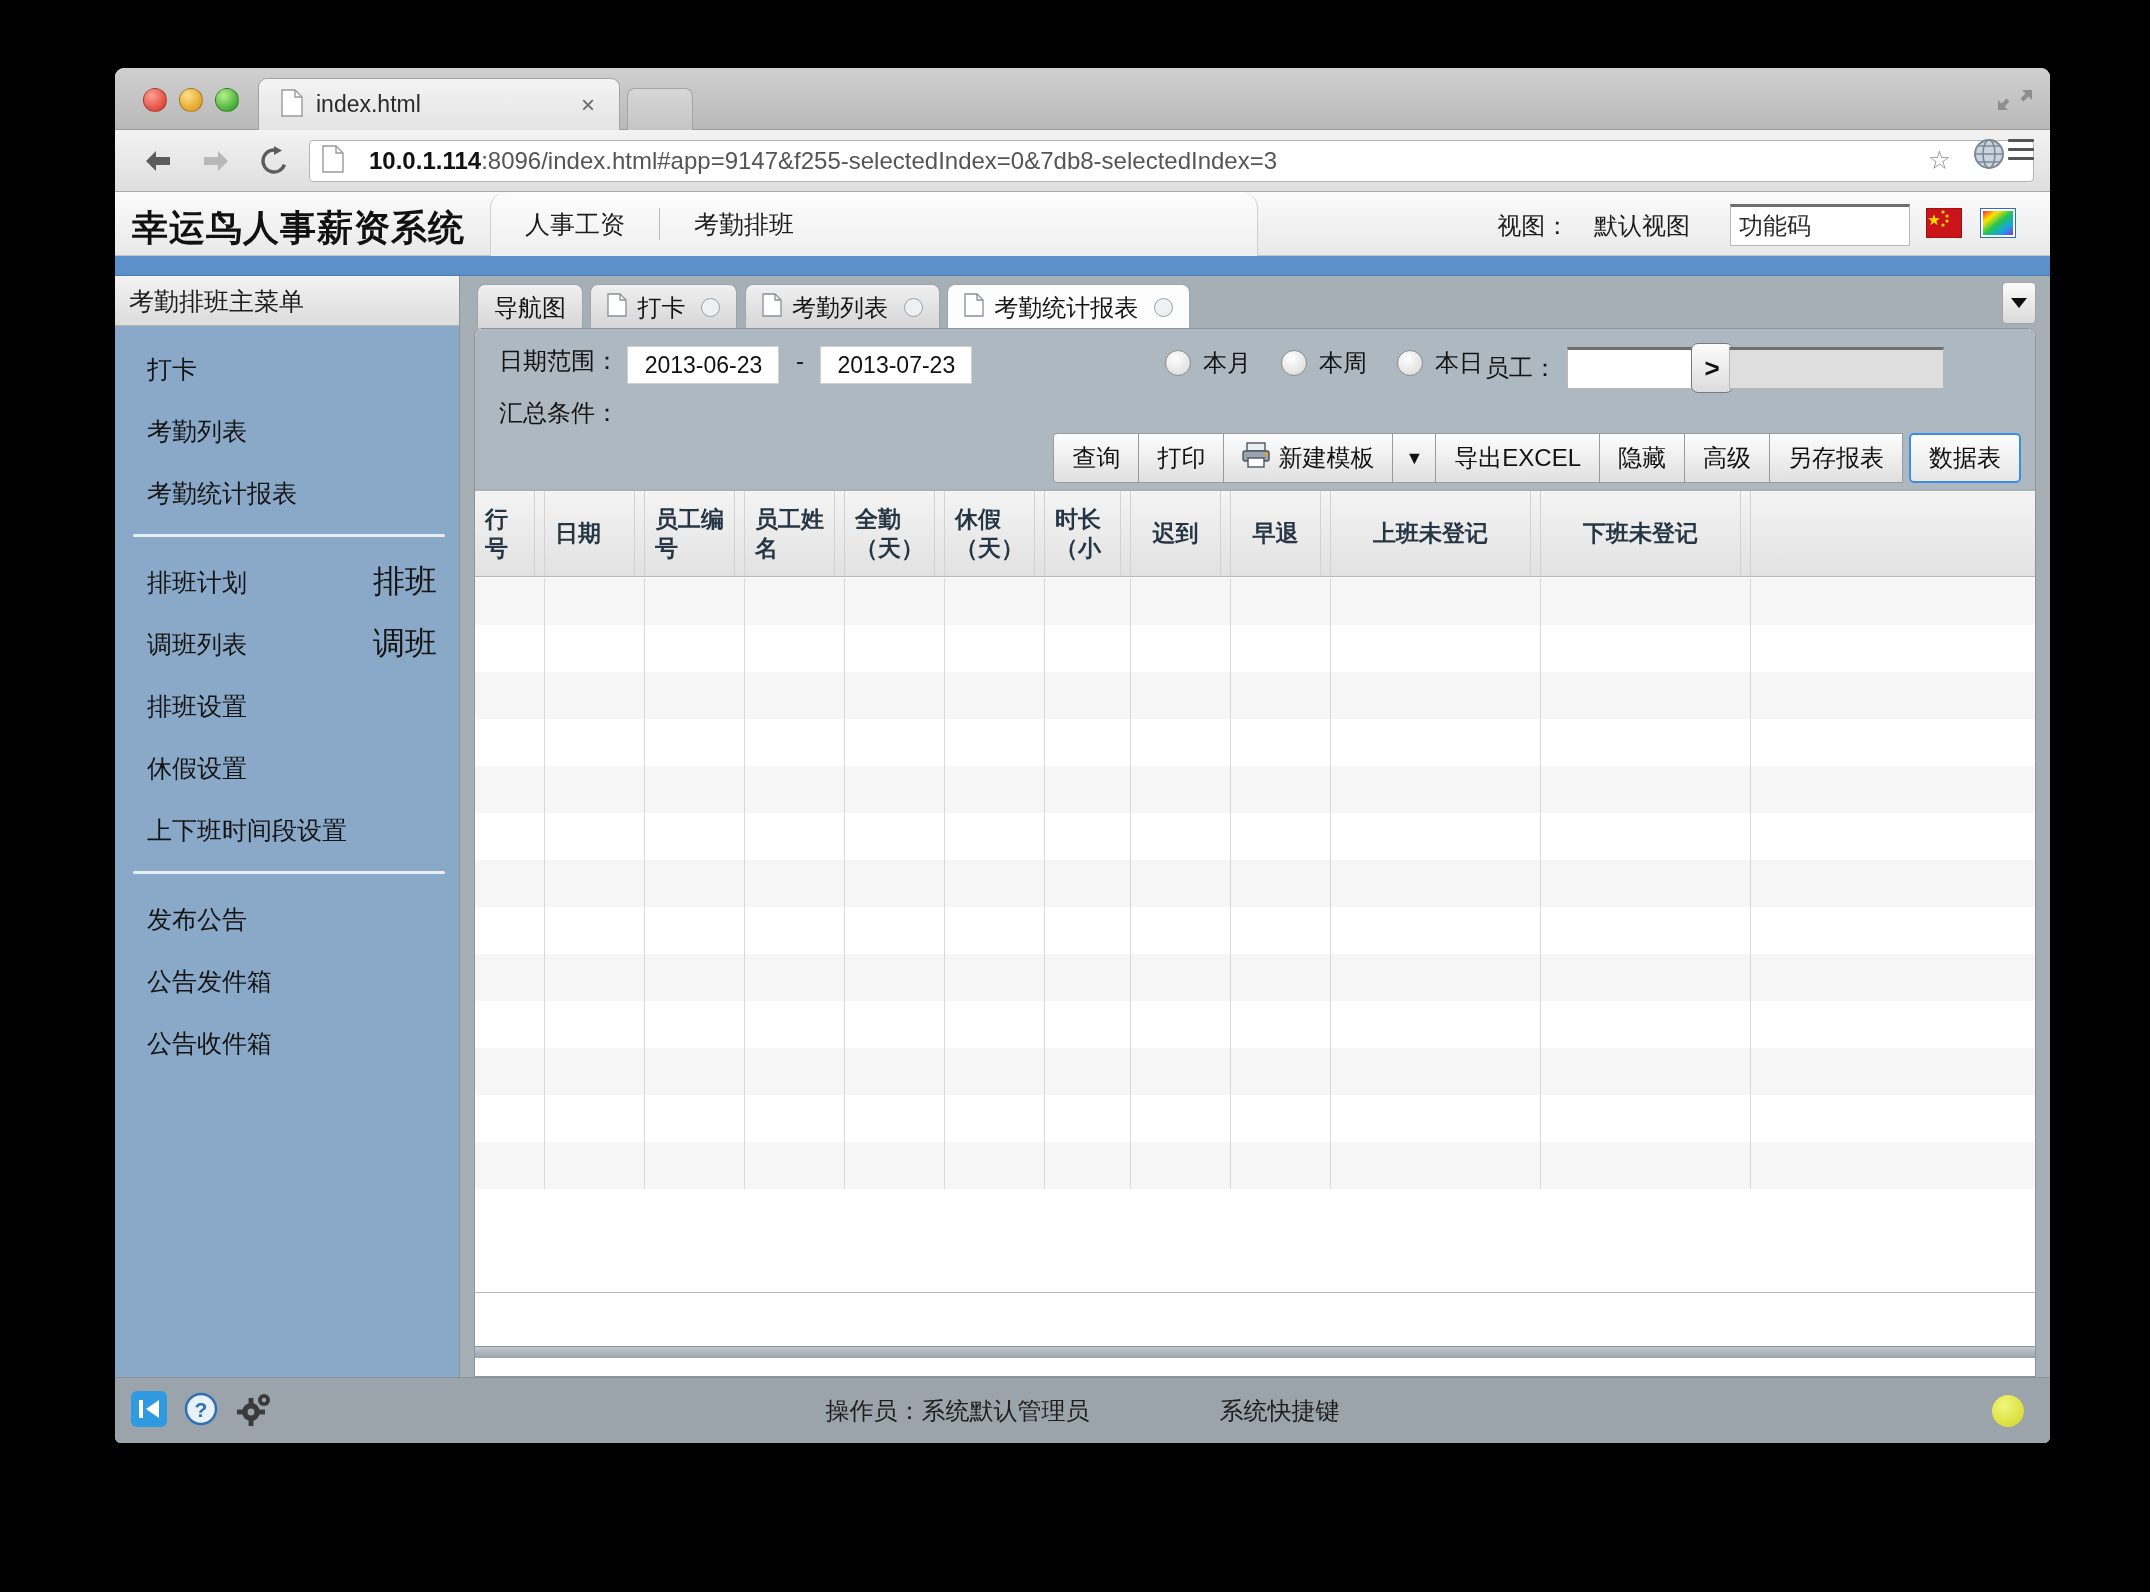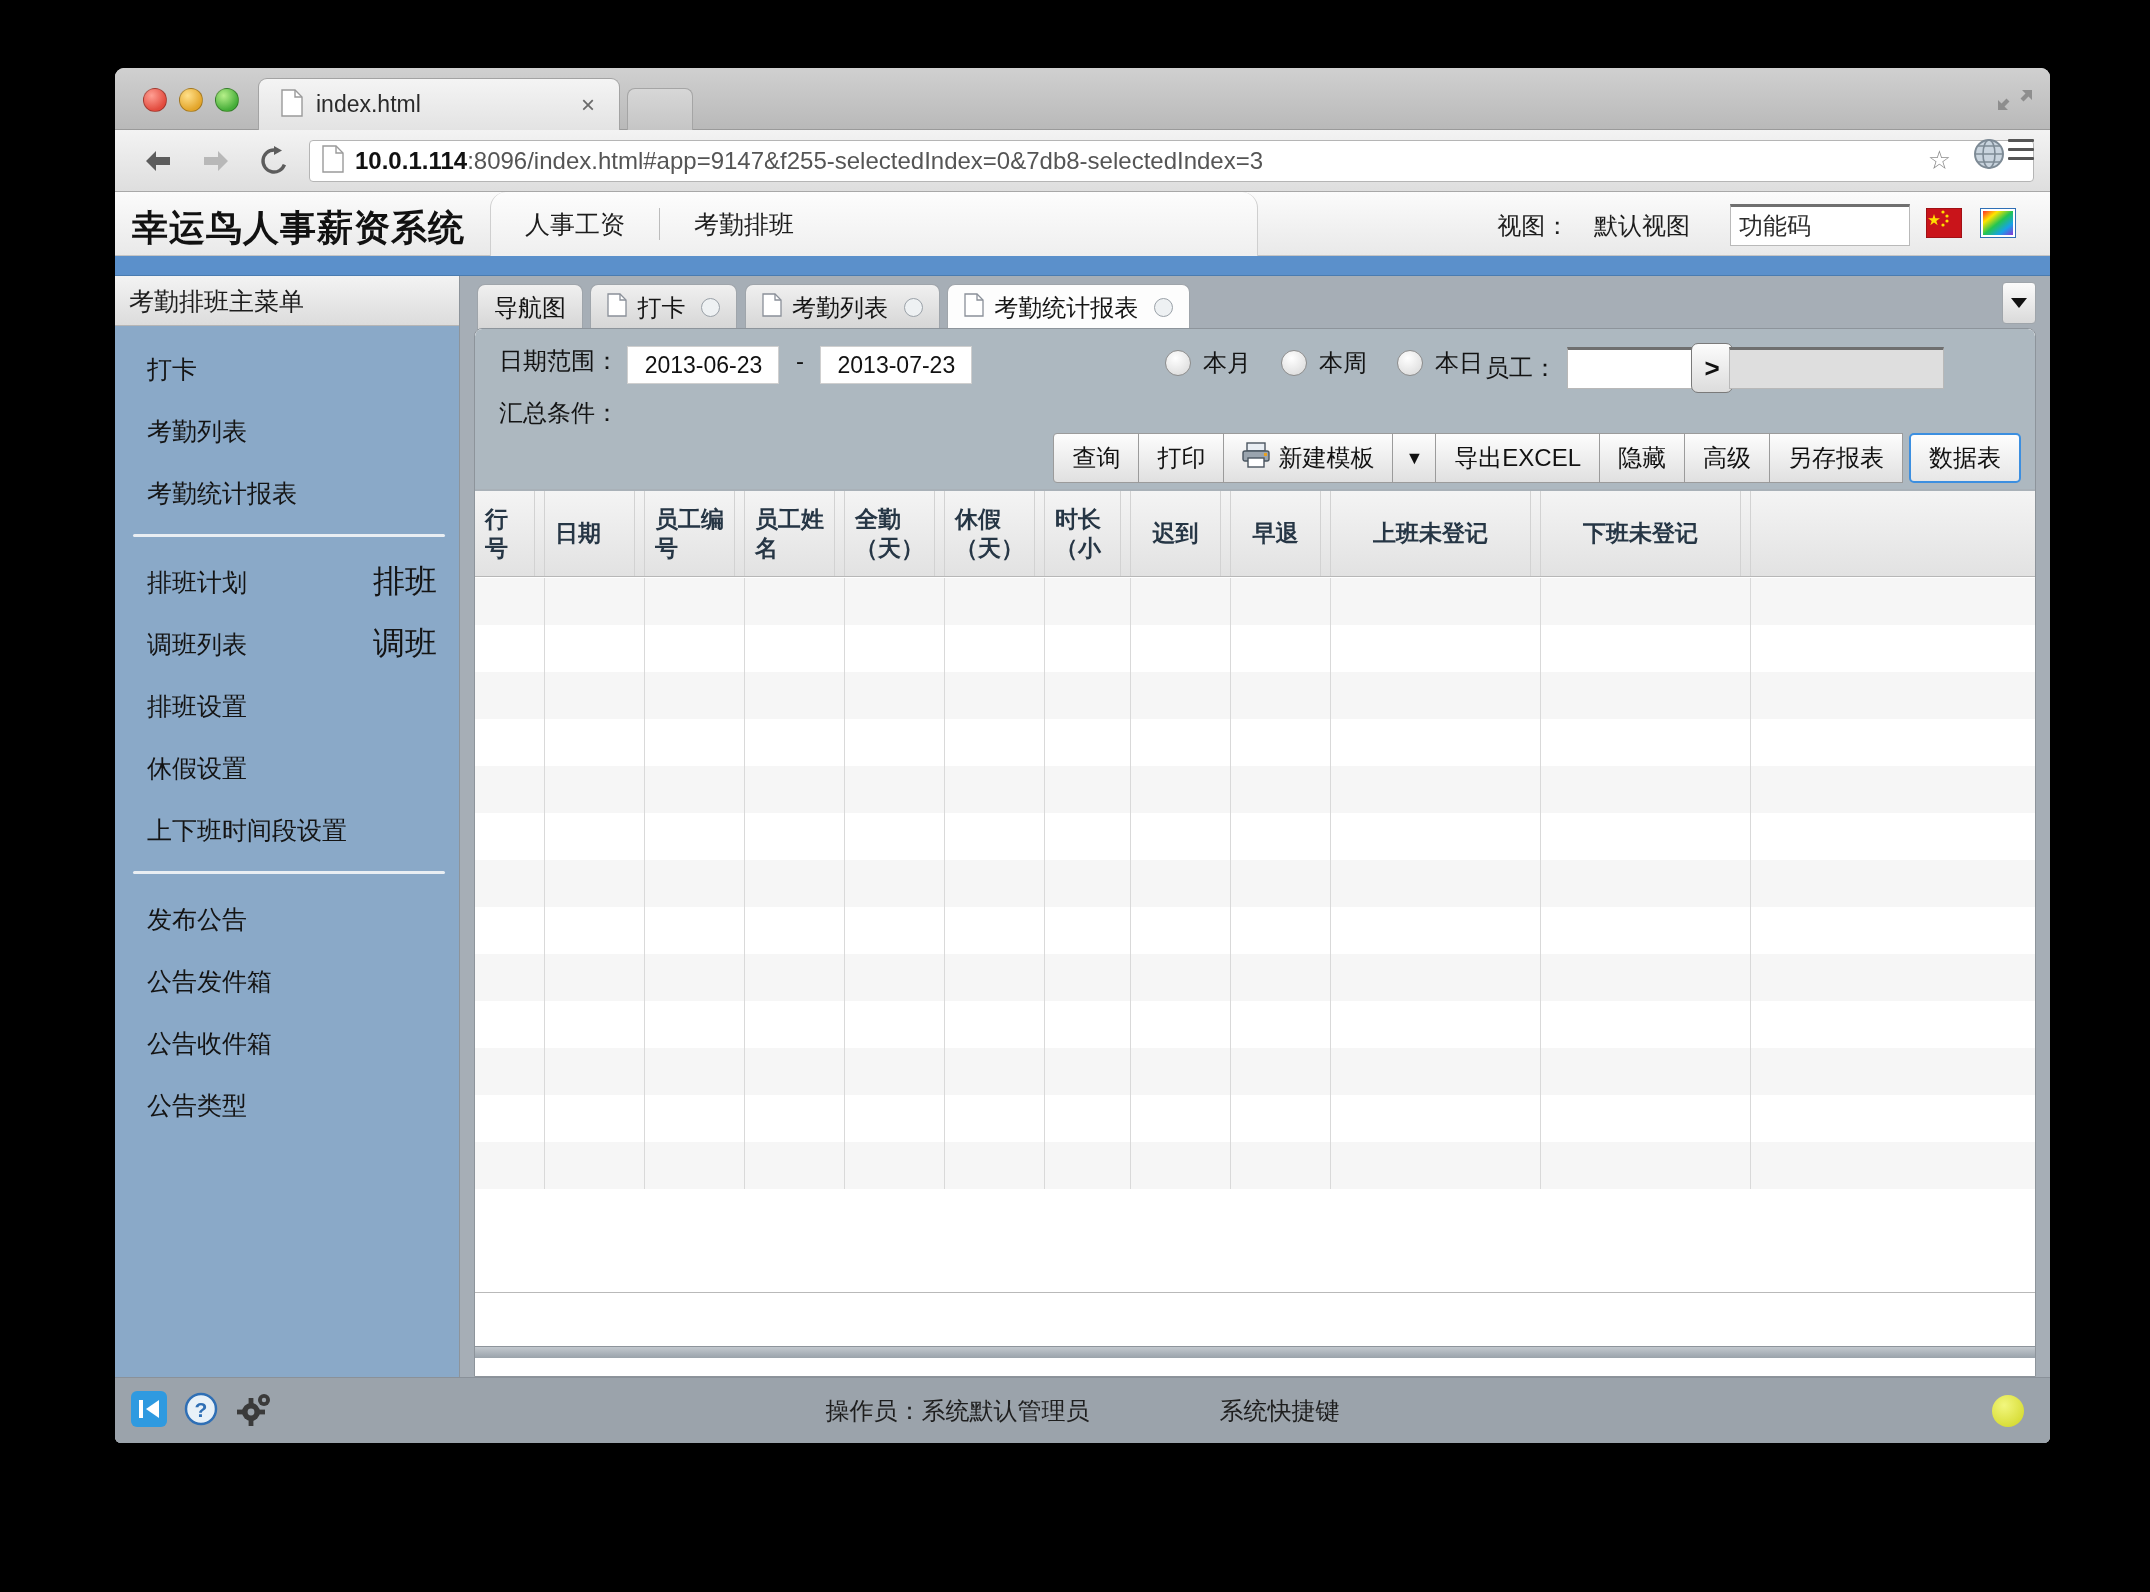--- a/index.html
+++ b/index.html
@@ -66,21 +66,21 @@
     display: flex; align-items: center;
   }
   .navbtn { width: 42px; height: 42px; margin-left: 16px; display: flex; align-items: center; justify-content: center; }
   .navbtn:first-child { margin-left: 22px; }
   .urlbar {
     flex: 1; height: 42px; margin: 0 16px 0 14px;
     background: #fff; border: 1px solid #b5b5b5; border-radius: 4px;
     display: flex; align-items: center; position: relative;
   }
   .urlbar .docicon { margin-left: 12px; }
-  .urltext { margin-left: 11px; font-size: 24px; color: #555; white-space: nowrap; }
+  .urltext { margin-left: 25px; font-size: 24px; color: #555; white-space: nowrap; }
   .urltext b { color: #111; font-weight: bold; }
   .star { position: absolute; right: 82px; font-size: 26px; color: #8d8d8d; }
   .globe { position: absolute; right: 44px; top: 7px; }
   .menu-btn { position: absolute; right: 16px; top: 9px; width: 26px; }
   .menu-btn i { display: block; height: 3px; background: #555; margin-bottom: 6px; border-radius: 1px; }
 
   
   .app { position: relative; height: calc(100% - 124px); background: #a6aeb6; overflow: hidden; }
 
   .apphead {
@@ -395,24 +395,20 @@
           <div class="side-item">
             <span>发布公告</span>
             <span class="sub"></span>
           </div>
           <div class="side-item">
             <span>公告发件箱</span>
             <span class="sub"></span>
           </div>
           <div class="side-item">
             <span>公告收件箱</span>
-            <span class="sub"></span>
-          </div>
-          <div class="side-item">
-            <span>公告类型</span>
             <span class="sub"></span>
           </div>
         </div>
       </div>
 
       <div class="content">
 
         <div class="ctabs">
           <div class="ctab">
             <span>导航图</span>

